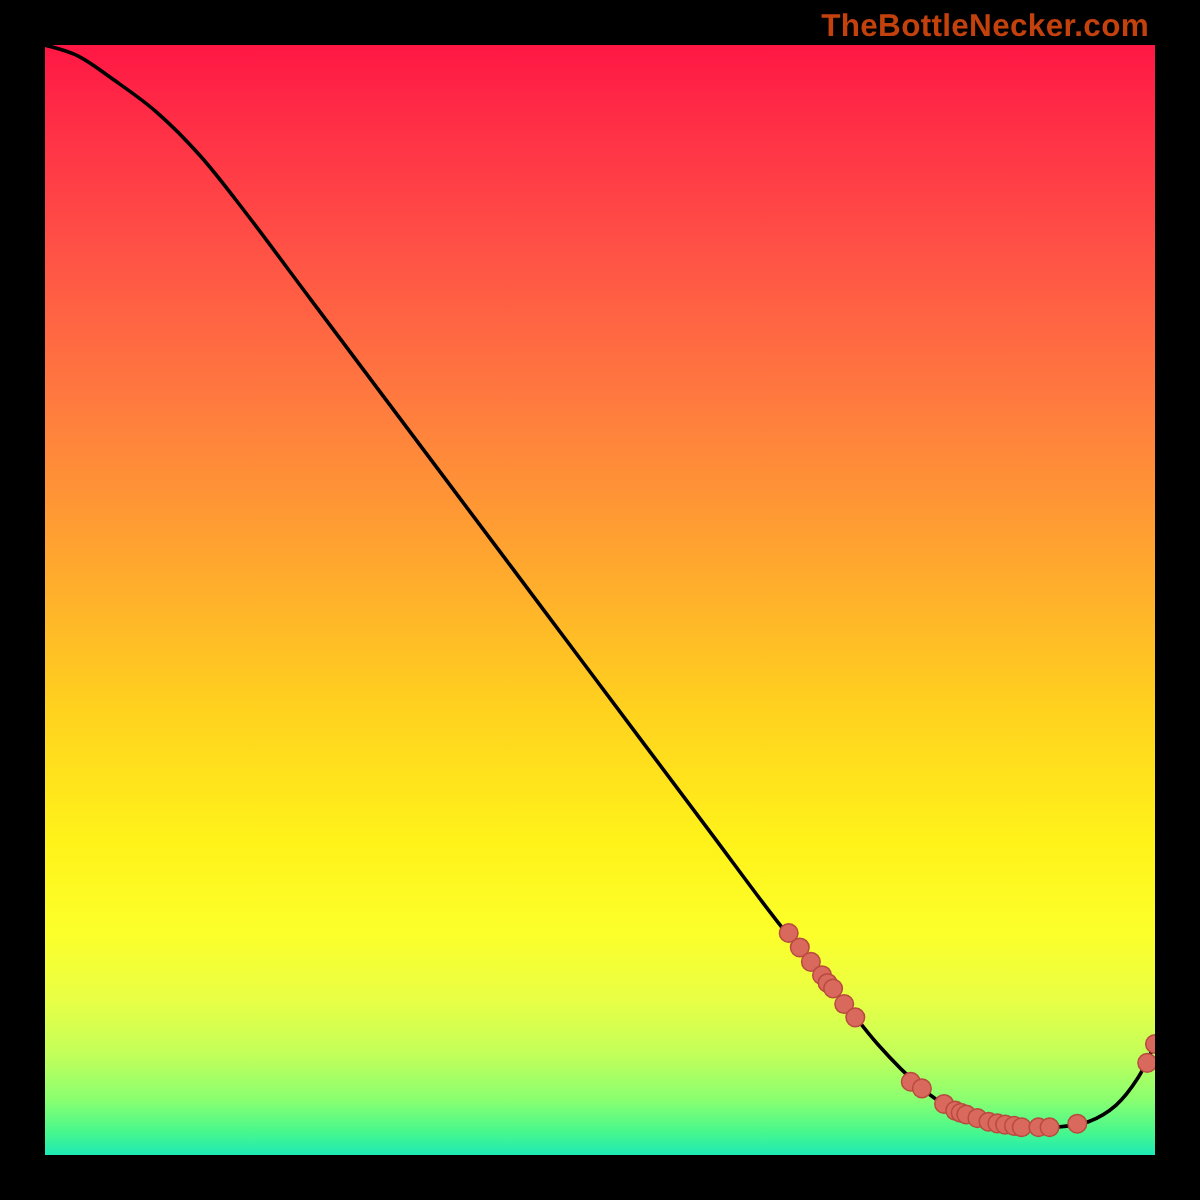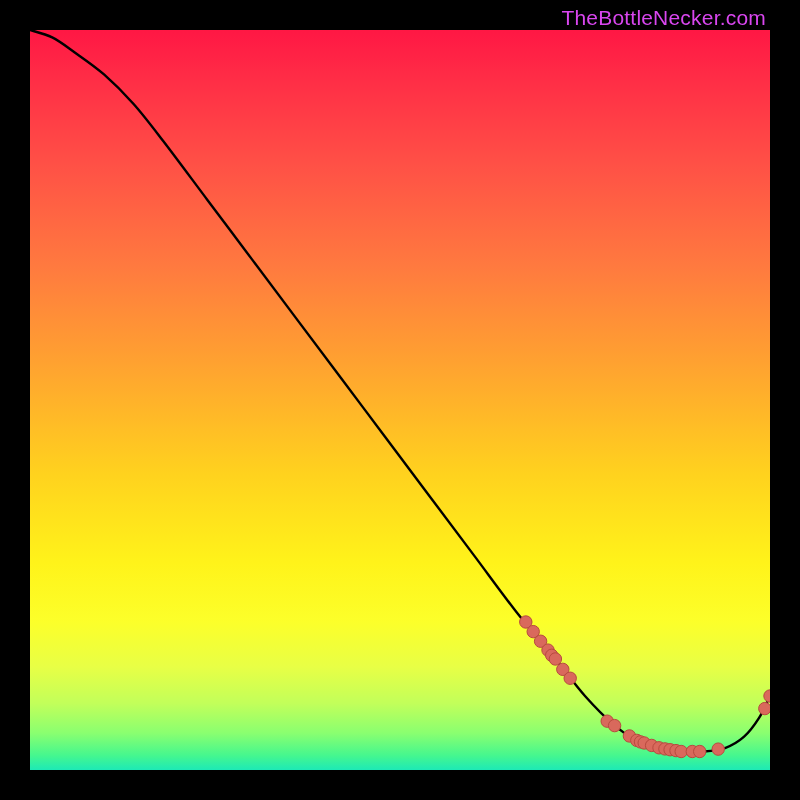--- a/index.html
+++ b/index.html
@@ -24,22 +24,22 @@
     top: 0;
     width: 740px;
     height: 740px;
   }
   .watermark {
     position: absolute;
     top: 6px;
     right: 34px;
     font-family: Arial, Helvetica, sans-serif;
     font-size: 21px;
-    color: #d946ef;
-    font-weight: 400;
+    color: #c2410c;
+    font-weight: 700;
     letter-spacing: 0.2px;
   }
   svg { display: block; }
 </style>
 </head>
 <body>
 
 <div class="frame">
   <svg class="plot" viewBox="0 0 740 740">
     <defs>

